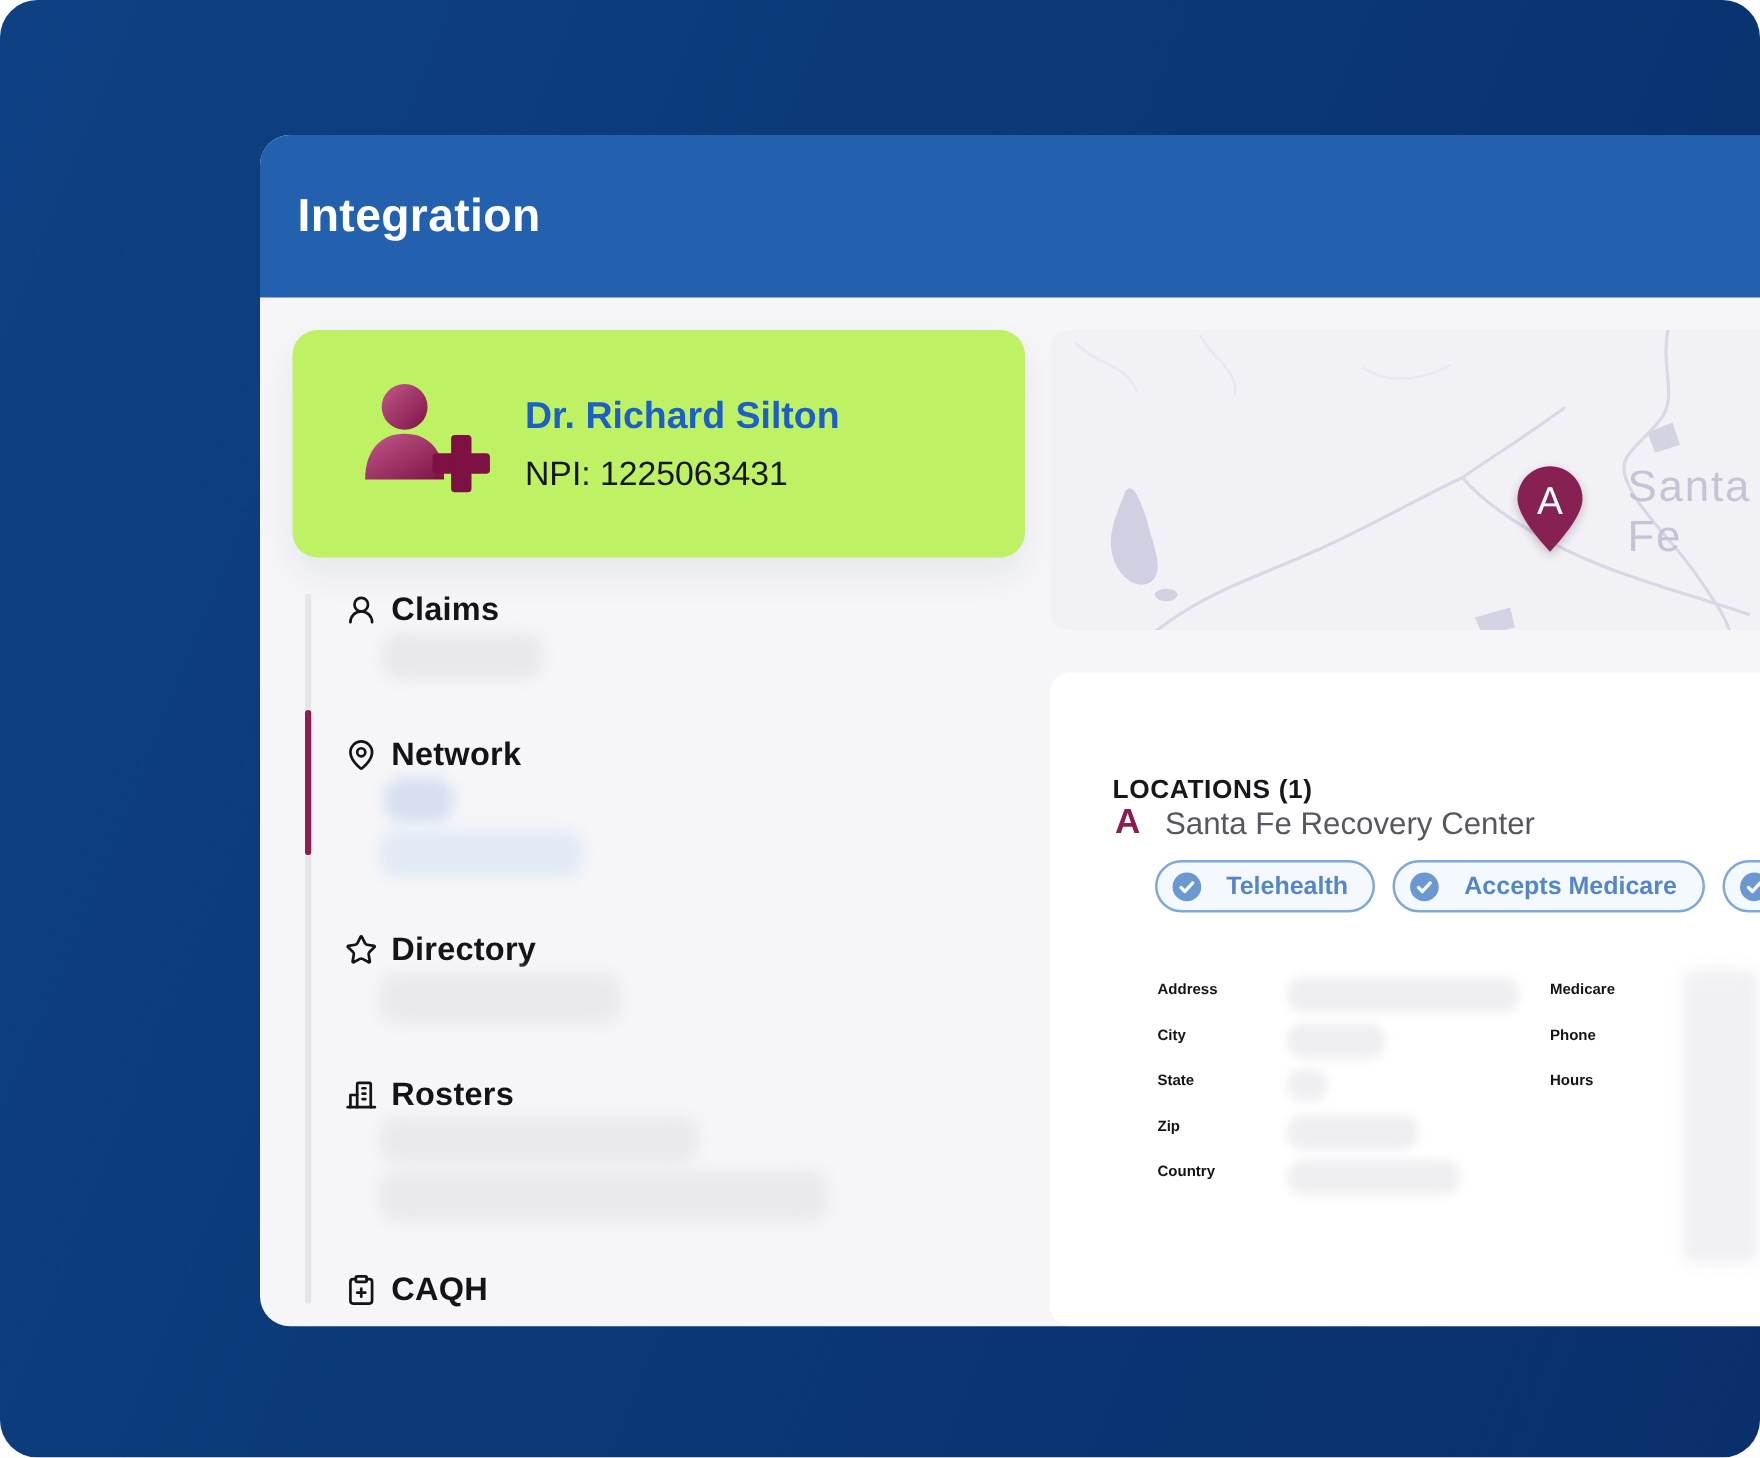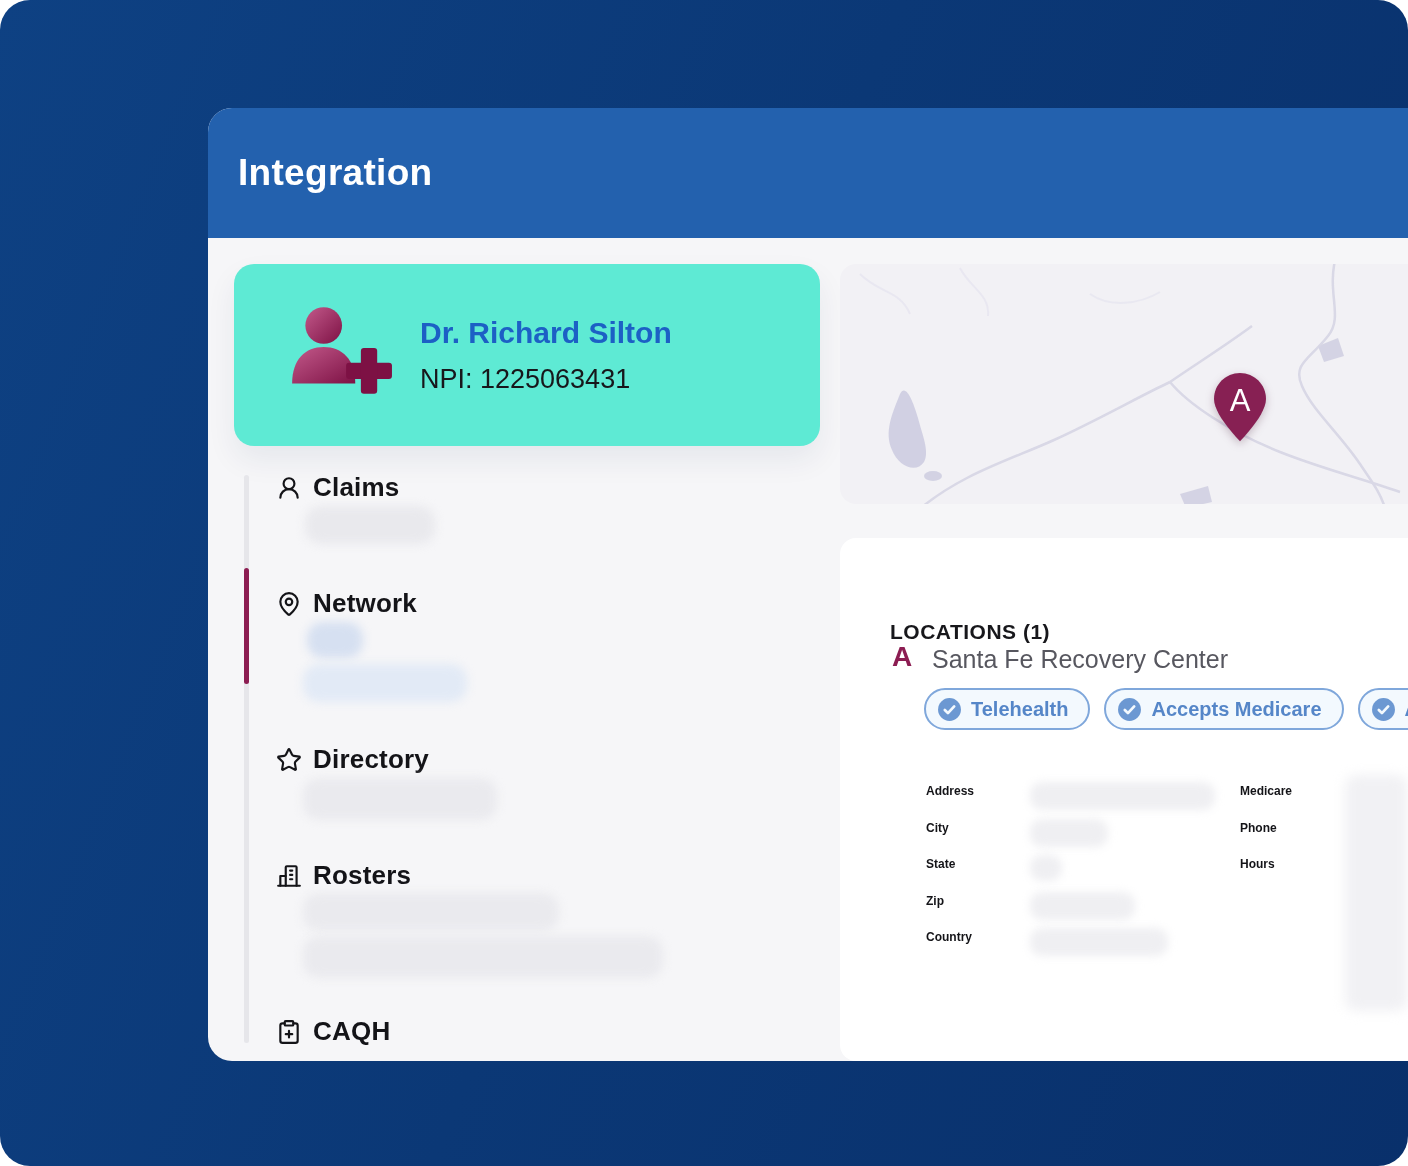--- a/index.html
+++ b/index.html
@@ -10,21 +10,21 @@
     background:linear-gradient(112deg,#0e4183 0%,#0b3876 48%,#09306b 100%);}
 
   
   .app{position:absolute;left:208px;top:108px;width:1404px;height:953px;
     border-radius:24px 0 0 24px;overflow:hidden;background:#F6F6F8;}
   .app-header{position:absolute;left:0;top:0;width:100%;height:130px;background:#2361AE;
     display:flex;align-items:center;padding-left:30px;}
   .app-title{margin:0;font-size:37px;font-weight:700;color:#ffffff;letter-spacing:.3px;}
 
   
-  .provider-card{position:absolute;left:26px;top:156px;width:586px;height:182px;background:#5eead4;
+  .provider-card{position:absolute;left:26px;top:156px;width:586px;height:182px;background:#bef264;
     border-radius:20px;box-shadow:0 14px 30px rgba(16,42,90,.07);}
   .pp-icon{position:absolute;left:52px;top:34px;width:108px;height:108px;}
   .provider-name{position:absolute;left:186px;top:52px;font-size:30px;font-weight:700;color:#1C60C5;}
   .provider-npi{position:absolute;left:186px;top:100px;font-size:27px;font-weight:400;color:#17171B;}
 
   
   .rail{position:absolute;left:36px;top:367px;width:5px;height:568px;background:#E6E6EA;border-radius:3px;}
   .rail-active{position:absolute;left:36px;top:460px;width:5px;height:116px;background:#8C1D52;border-radius:3px;}
   .nav-item{position:absolute;left:68px;display:flex;align-items:center;gap:11px;cursor:pointer;}
   .nav-item .lbl{font-size:26px;font-weight:700;color:#141418;letter-spacing:.2px;}
@@ -40,21 +40,21 @@
     filter:drop-shadow(0 3px 4px rgba(60,10,40,.25));}
 
   
   .locations-card{position:absolute;left:632px;top:430px;width:568px;height:523px;
     border-radius:16px 0 0 16px;background:#ffffff;}
   .loc-header{position:absolute;left:50px;top:46px;font-size:21px;font-weight:700;color:#17171B;letter-spacing:.5px;margin-top:36px;}
   .loc-marker{position:absolute;left:52px;top:103px;font-size:28px;font-weight:700;color:#8C1D52;}
   .loc-name{position:absolute;left:92px;top:107px;font-size:25px;font-weight:400;color:#57575F;}
   .pills{position:absolute;left:84px;top:150px;display:flex;gap:14px;}
   .pill{height:42px;border:2.5px solid #7FA7DB;border-radius:22px;background:#F3F9FE;
-    display:flex;align-items:center;gap:9px;padding:0 20px 0 11px;white-space:nowrap;}
+    display:flex;align-items:center;gap:19px;padding:0 20px 0 11px;white-space:nowrap;}
   .pill .plbl{font-size:20px;font-weight:700;color:#5586C8;}
   .pill svg{width:25px;height:25px;flex:0 0 auto;}
 
   .detail-label{position:absolute;font-size:12px;font-weight:700;color:#141418;}
   .val-blob{position:absolute;border-radius:12px;filter:blur(4px);background:#EFEFF2;}
 
   .l0{top:246px}.l1{top:283px}.l2{top:319px}.l3{top:356px}.l4{top:392px}
   .colL{left:86px}.colR{left:400px}
 </style>
 </head>
@@ -151,20 +151,21 @@
         <ellipse cx="93" cy="212" rx="9" ry="5" fill="#CBCADF" opacity=".8"></ellipse>
         <polygon points="340,230 368,222 372,238 346,244" fill="#CFCEE1" opacity=".85"></polygon>
         <polygon points="478,82 498,74 504,92 484,98" fill="#CFCEE1" opacity=".85"></polygon>
         <g fill="none" stroke="#D7D6E5" stroke-width="2.5" opacity=".95">
           <path d="M496 -8 C486 30 504 52 488 72 C470 95 452 100 462 122 C472 146 500 170 520 200 C532 218 540 228 545 244"></path>
           <path d="M76 248 C120 210 170 196 214 176 C258 156 300 132 330 118"></path>
           <path d="M330 118 C348 140 390 168 440 188 C480 204 520 214 560 228"></path>
           <path d="M330 118 C356 100 382 84 412 62"></path>
         </g>
       </svg>
+      <div class="map-place">Santa Fe</div>
       <svg class="map-pin" viewBox="0 0 54 78">
         <path d="M27 1C12.6 1 1 12.6 1 27c0 9.6 8.6 21.9 15.9 30.7C21.3 63 24.8 66.9 27 69.3c2.2-2.4 5.7-6.3 10.1-11.6C44.4 48.9 53 36.6 53 27 53 12.6 41.4 1 27 1Z" fill="#872053"></path>
         <text x="27" y="39" text-anchor="middle" font-size="31" fill="#ffffff" font-family="Liberation Sans, sans-serif">A</text>
       </svg>
     </section>
 
     <section class="locations-card">
       <div class="loc-header">LOCATIONS (1)</div>
       <div class="loc-marker">A</div>
       <div class="loc-name">Santa Fe Recovery Center</div>

